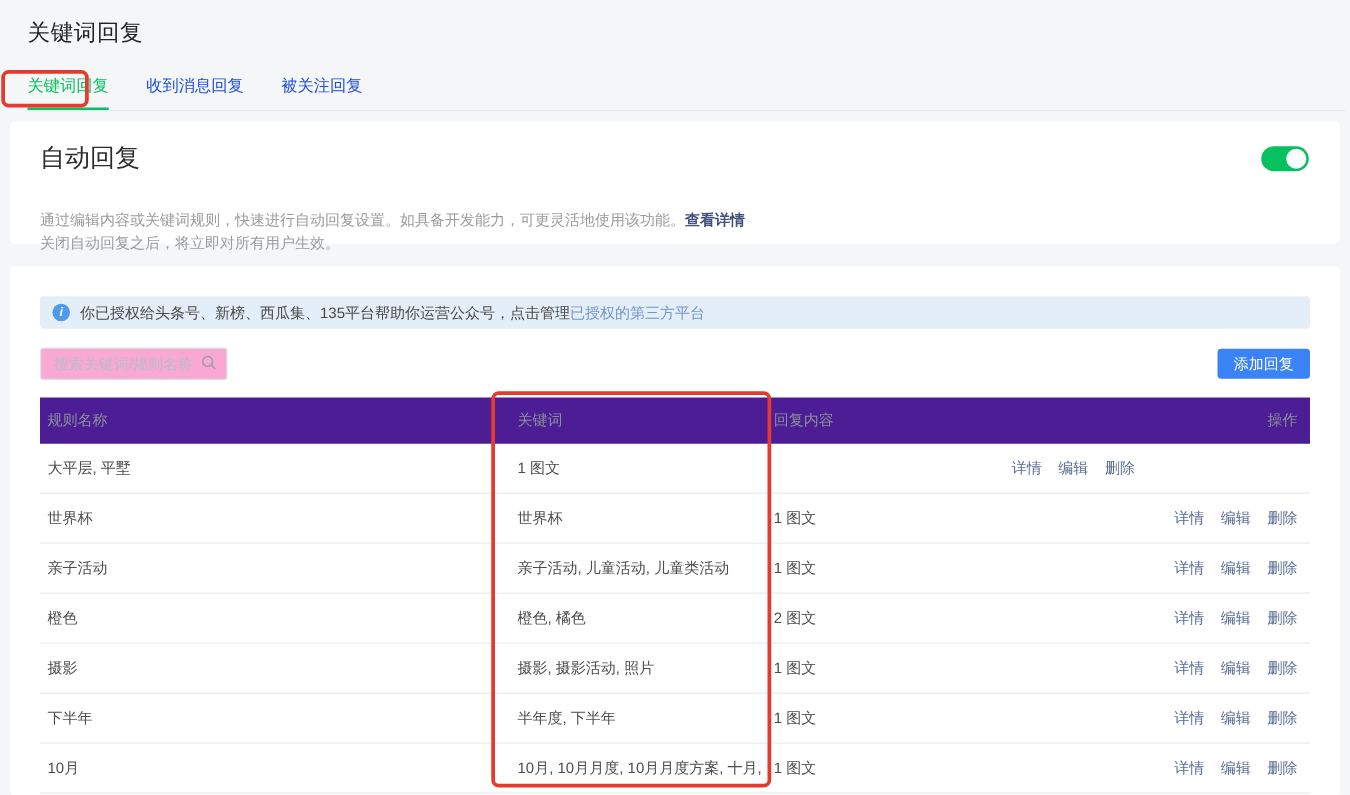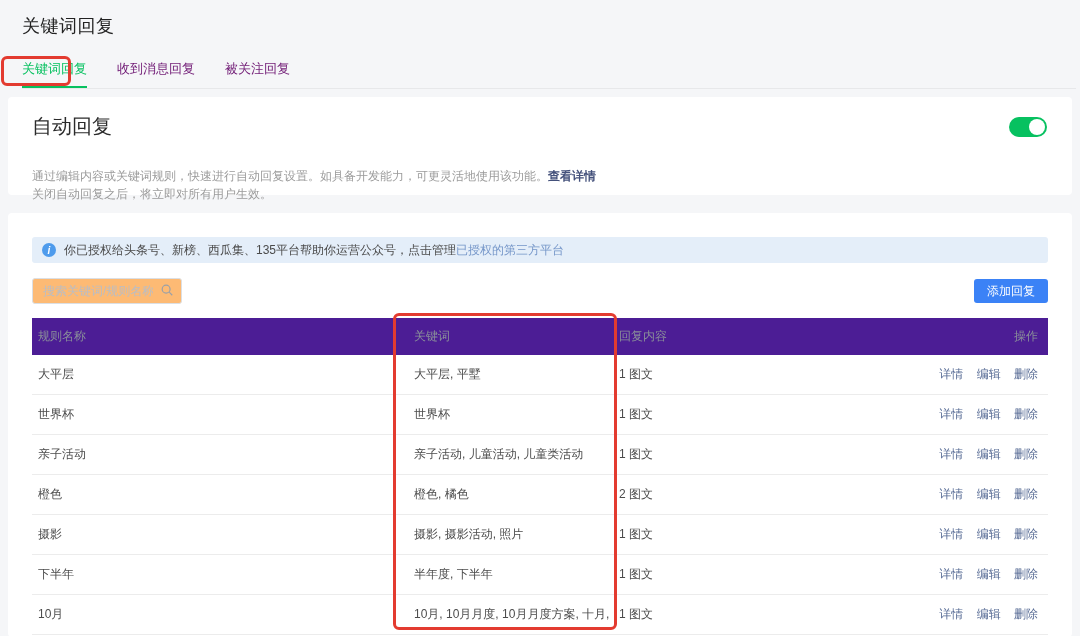--- a/index.html
+++ b/index.html
@@ -16,21 +16,21 @@
   .page-title { font-size: 18px; font-weight: 500; color: #222; letter-spacing: 0.5px; }
   .tabbar {
     margin-top: 22px;
     border-bottom: 1px solid #e7e8ea;
     display: flex;
     gap: 30px;
     padding-left: 0;
   }
   .tab {
     font-size: 13px;
-    color: #701a75;
+    color: #1d4ed8;
     padding-bottom: 10px;
     cursor: pointer;
     position: relative;
   }
   .tab.active { color: #07c160; }
   .tab.active::after {
     content: "";
     position: absolute;
     left: 0; right: 0; bottom: 0;
     height: 2px;
@@ -108,21 +108,21 @@
   .search-box { position: relative; width: 150px; height: 26px; }
   .search-input {
     width: 100%; height: 100%;
     border: 1px solid #dcdfe3;
     border-radius: 3px;
     font-size: 12px;
     padding: 0 28px 0 10px;
     color: #555;
     outline: none;
     font-family: Liberation Sans, sans-serif;
-    background: #fdba74;
+    background: #f9a8d4;
   }
   .search-input::placeholder { color: #b9bdc5; }
   .search-icon {
     position: absolute;
     right: 8px; top: 5px;
     width: 14px; height: 14px;
     color: #9aa0a8;
   }
   .add-button {
     position: absolute;
@@ -220,21 +220,20 @@
 
   <div class="table">
     <div class="t-row t-head">
       <div class="t-cell">规则名称</div>
       <div class="t-cell">关键词</div>
       <div class="t-cell">回复内容</div>
       <div class="t-cell actions">操作</div>
     </div>
     <div id="table-body">
   <div class="t-row t-body-row">
-    <div class="t-cell">大平层</div>
     <div class="t-cell">大平层, 平墅</div>
     <div class="t-cell">1 图文</div>
     <div class="t-cell actions">
       <a class="action-link">详情</a>
       <a class="action-link">编辑</a>
       <a class="action-link">删除</a>
     </div>
   </div>
 
   <div class="t-row t-body-row">

